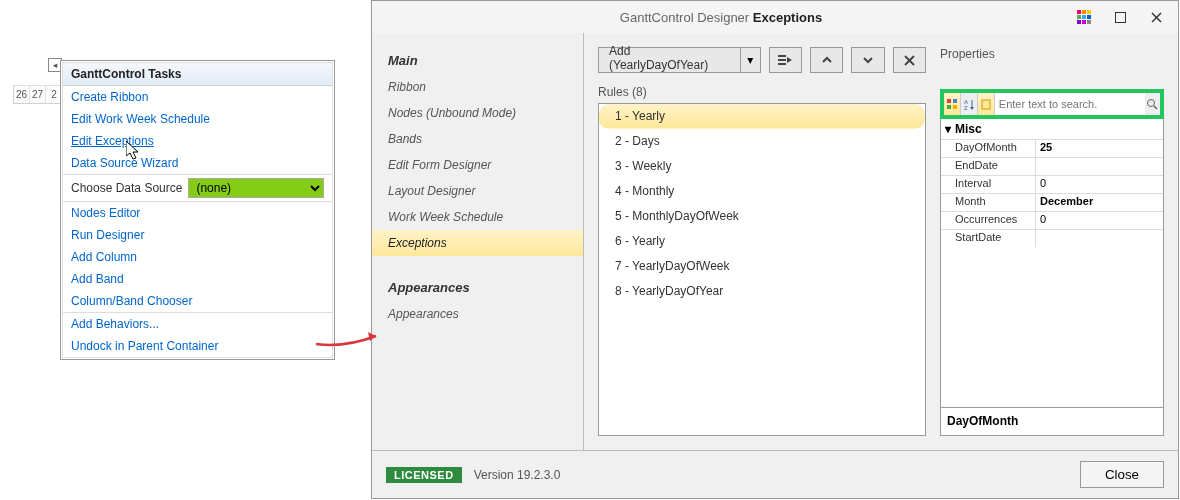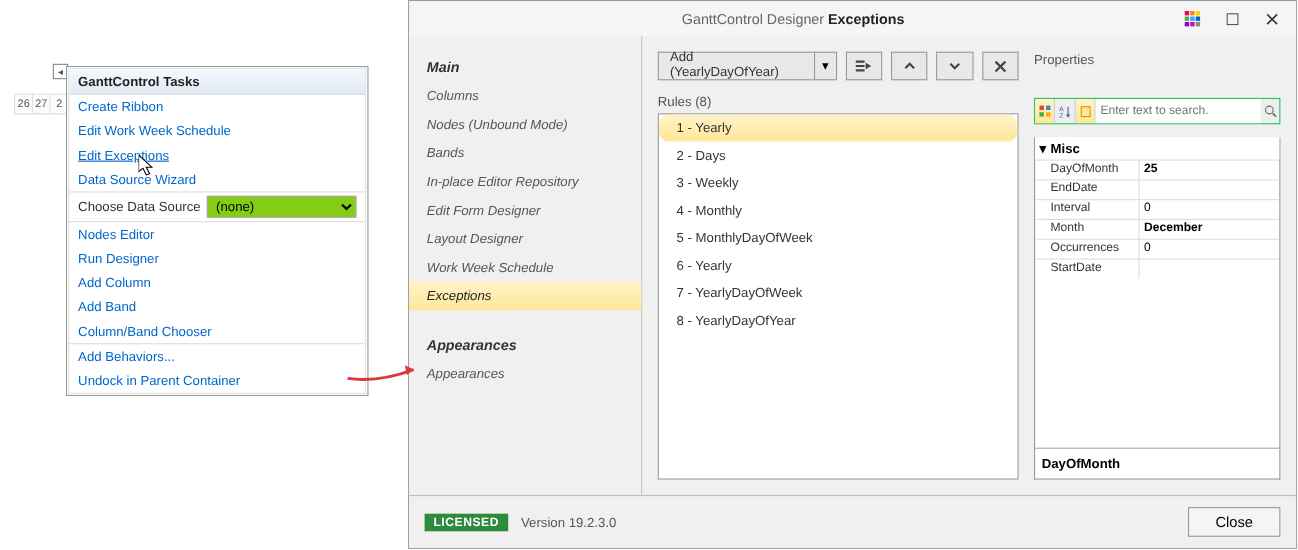--- a/index.html
+++ b/index.html
@@ -218,24 +218,24 @@
       background: linear-gradient(#fff3c8, #ffe79a);
       border-radius: 10px;
     }
     .main-right {
       width: 224px;
       display: flex;
       flex-direction: column;
     }
     .props-toolbar {
       display: flex;
-      border: 1px solid #22c55e;
+      border: 4px solid #22c55e;
       background: #eee;
       margin-top: 24px;
-      margin-bottom: 12px;
+      margin-bottom: 0;
     }
     .props-tb-btn {
       width: 22px;
       height: 22px;
       display: flex;
       align-items: center;
       justify-content: center;
       border-right: 1px solid #ccc;
       cursor: pointer;
       font-size: 11px;
@@ -415,24 +415,23 @@
           <line x1="1" y1="1" x2="10" y2="10" stroke="#333" stroke-width="1.5"></line>
           <line x1="10" y1="1" x2="1" y2="10" stroke="#333" stroke-width="1.5"></line>
         </svg>
     </div>
   </div>
 
   <div class="designer-body">
     <div class="nav">
       <div class="nav-group">Main</div>
       <div id="nav-items1">
-          <div class="nav-item">Columns</div>
+          <div class="nav-item">Ribbon</div>
           <div class="nav-item">Nodes (Unbound Mode)</div>
           <div class="nav-item">Bands</div>
-          <div class="nav-item">In-place Editor Repository</div>
           <div class="nav-item">Edit Form Designer</div>
           <div class="nav-item">Layout Designer</div>
           <div class="nav-item">Work Week Schedule</div>
           <div class="nav-item selected">Exceptions</div>
         </div>
       <div class="nav-group" style="margin-top:18px">Appearances</div>
       <div id="nav-items2">
           <div class="nav-item">Appearances</div>
         </div>
     </div>

